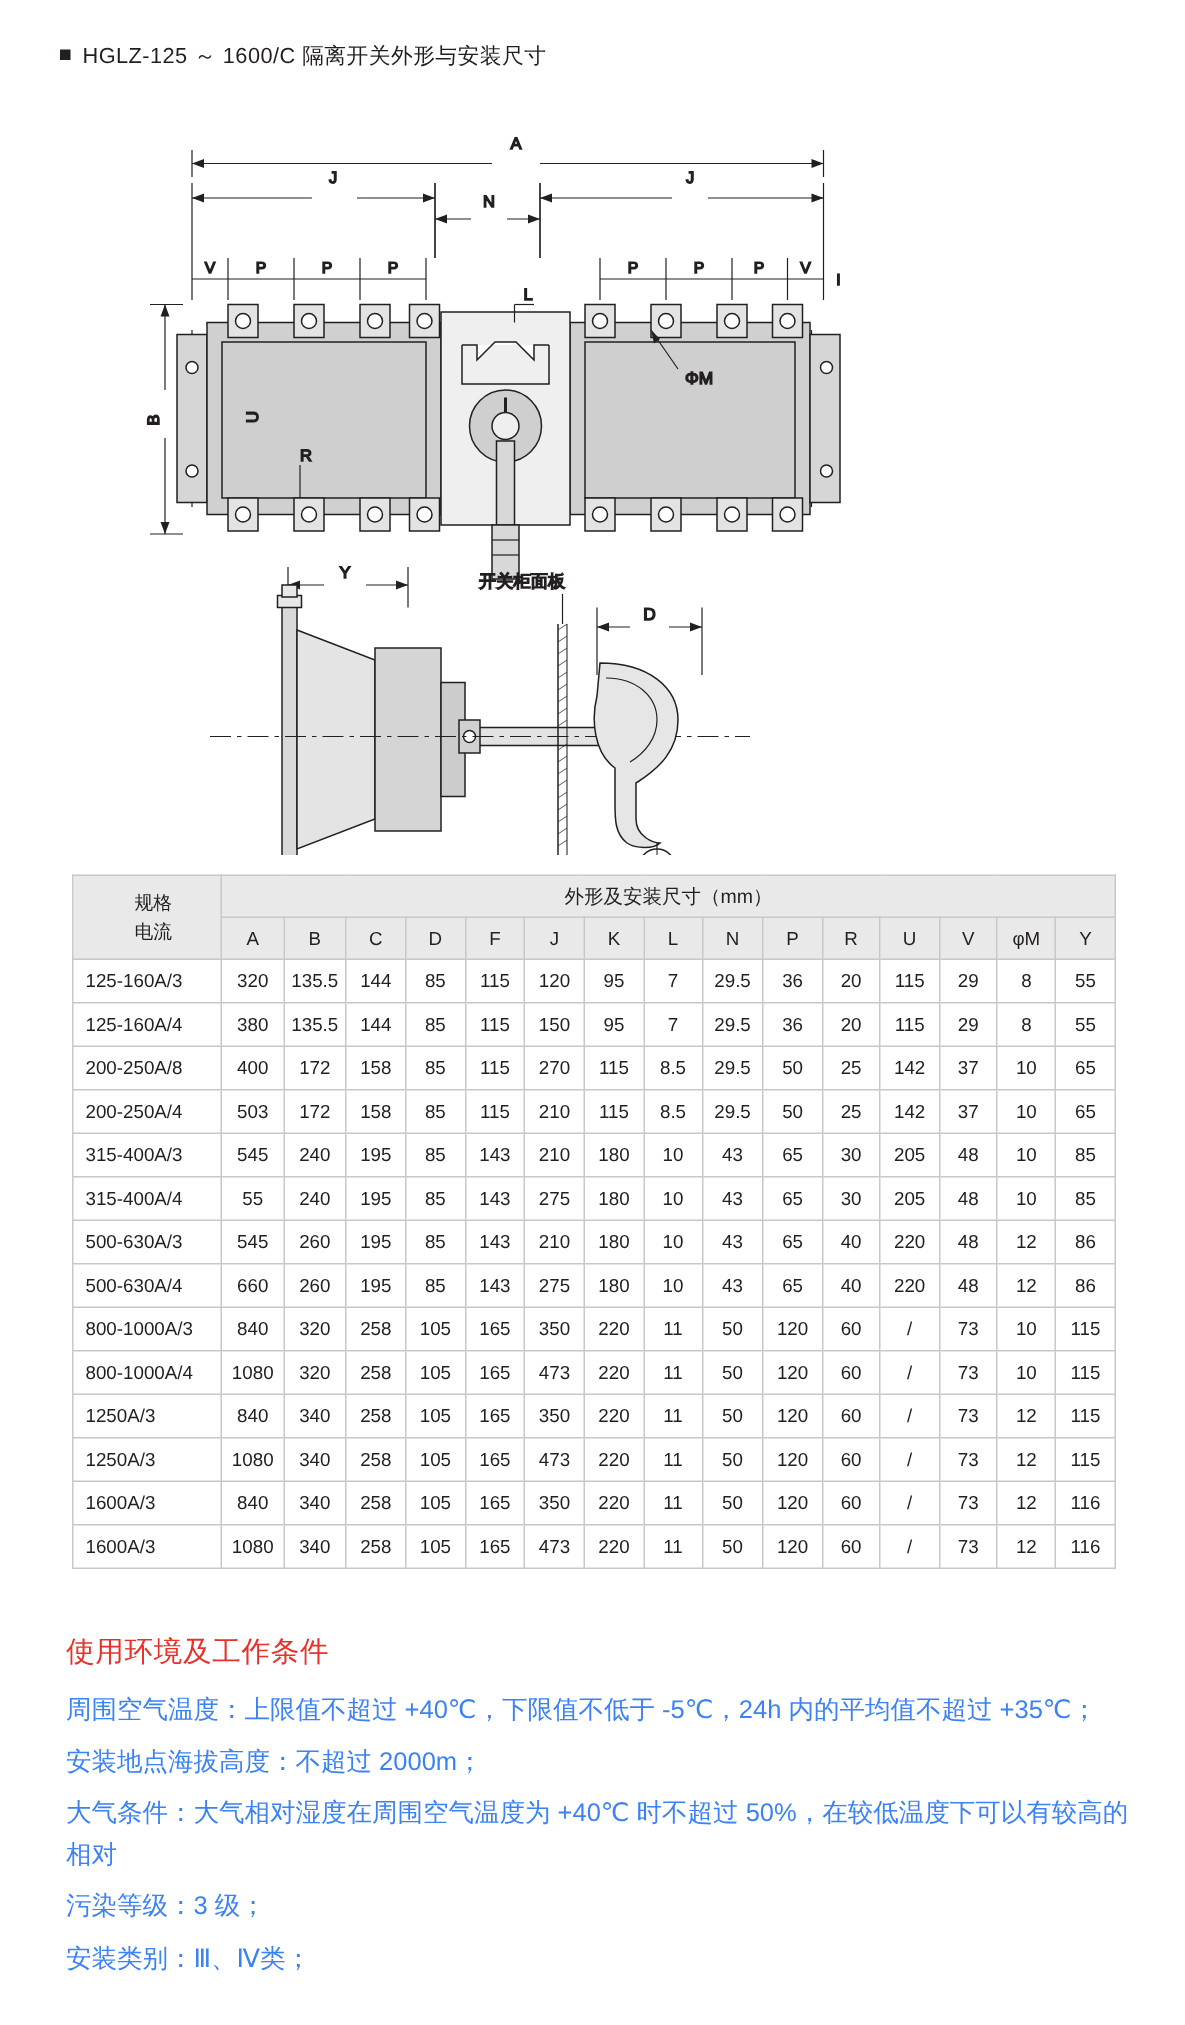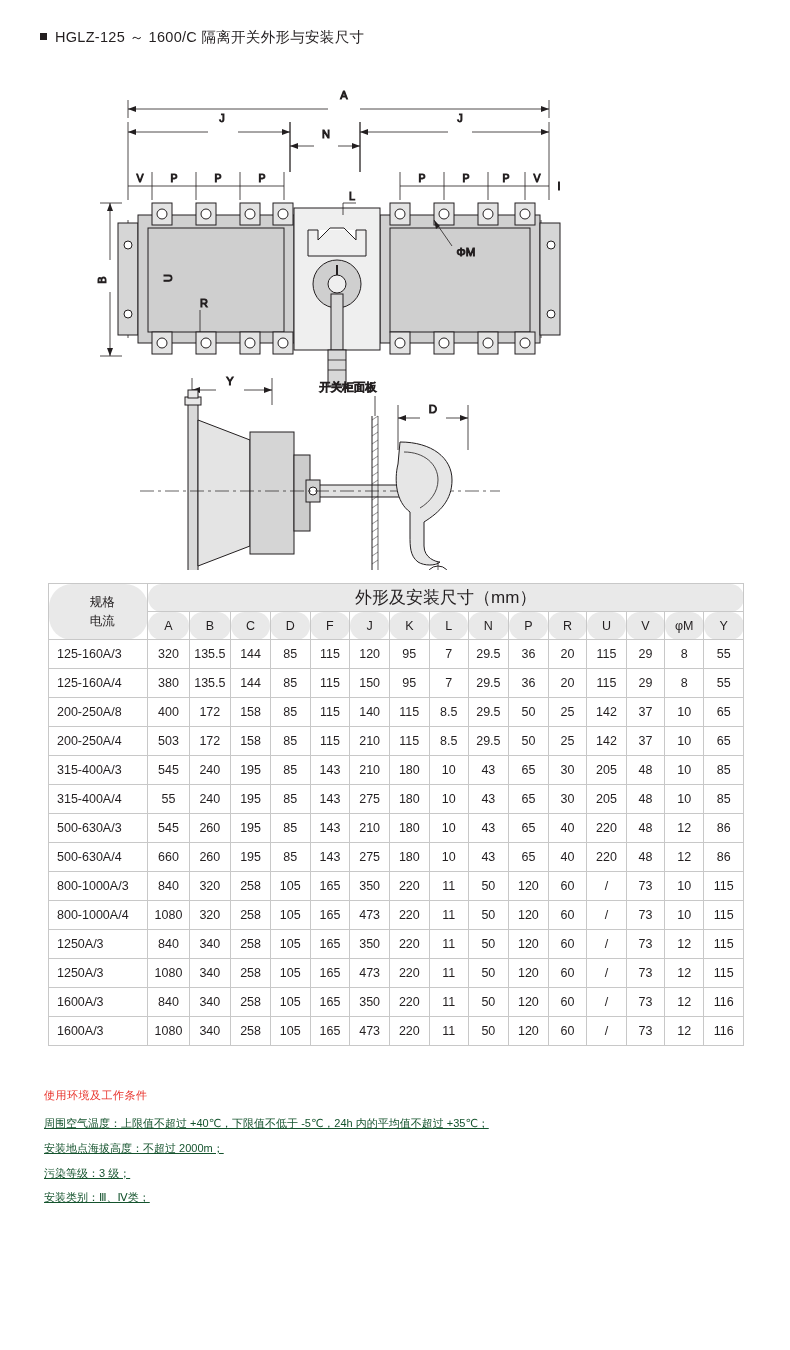--- a/index.html
+++ b/index.html
@@ -63,31 +63,30 @@
   table.spec th, table.spec td {
     border: 1px solid #c8c8c8;
     text-align: center;
     padding: 0;
     height: 28px;
     color: #231f20;
     font-weight: normal;
   }
   table.spec thead th {
     background: #e9e9e9;
-    border-radius: 23px;
   }
   .hdr-spec {
     width: 104px;
     font-size: 12.5px;
     line-height: 1.5;
     text-align: left;
     padding-left: 8px !important;
   }
   .hdr-dim {
-    font-size: 17px;
+    font-size: 13px;
   }
   table.spec td.label {
     text-align: left;
     padding-left: 8px !important;
     white-space: nowrap;
   }
   table.spec tbody tr td {
     height: 29px;
   }
   table.spec tbody tr:nth-child(even) td { background: #ffffff; }
@@ -96,30 +95,29 @@
 
   
   .conditions {
     position: absolute;
     left: 44px;
     top: 1088px;
     width: 710px;
   }
   .cond-title {
     color: #e8312a;
-    font-size: 11px;
+    font-size: 19px;
     margin-bottom: 12px;
     letter-spacing: 0.5px;
   }
   .cond-body p {
     margin: 0 0 7px 0;
-    font-size: 11px;
+    font-size: 17px;
     line-height: 1.62;
-    color: #14532d;
-    text-decoration: underline;
+    color: #3b82f6;
   }
 
   svg text { font-family: "Liberation Sans", "DejaVu Sans", sans-serif; }
 </style>
 </head>
 <body>
 
 <div class="page">
 
   <div class="heading">
@@ -420,21 +418,21 @@
             <td>8</td>
             <td>55</td>
           </tr>
           <tr>
             <td class="label">200-250A/8</td>
             <td>400</td>
             <td>172</td>
             <td>158</td>
             <td>85</td>
             <td>115</td>
-            <td>140</td>
+            <td>270</td>
             <td>115</td>
             <td>8.5</td>
             <td>29.5</td>
             <td>50</td>
             <td>25</td>
             <td>142</td>
             <td>37</td>
             <td>10</td>
             <td>65</td>
           </tr>
@@ -638,18 +636,19 @@
           </tr>
         </tbody>
     </table>
   </div>
 
   <div class="conditions">
     <div class="cond-title">使用环境及工作条件</div>
     <div class="cond-body" id="cond-body">
         <p>周围空气温度：上限值不超过 +40℃，下限值不低于 -5℃，24h 内的平均值不超过 +35℃；</p>
         <p>安装地点海拔高度：不超过 2000m；</p>
+        <p>大气条件：大气相对湿度在周围空气温度为 +40℃ 时不超过 50%，在较低温度下可以有较高的相对</p>
         <p>污染等级：3 级；</p>
         <p>安装类别：Ⅲ、Ⅳ类；</p>
       </div>
   </div>
 
 </div>
 
 </body></html>

